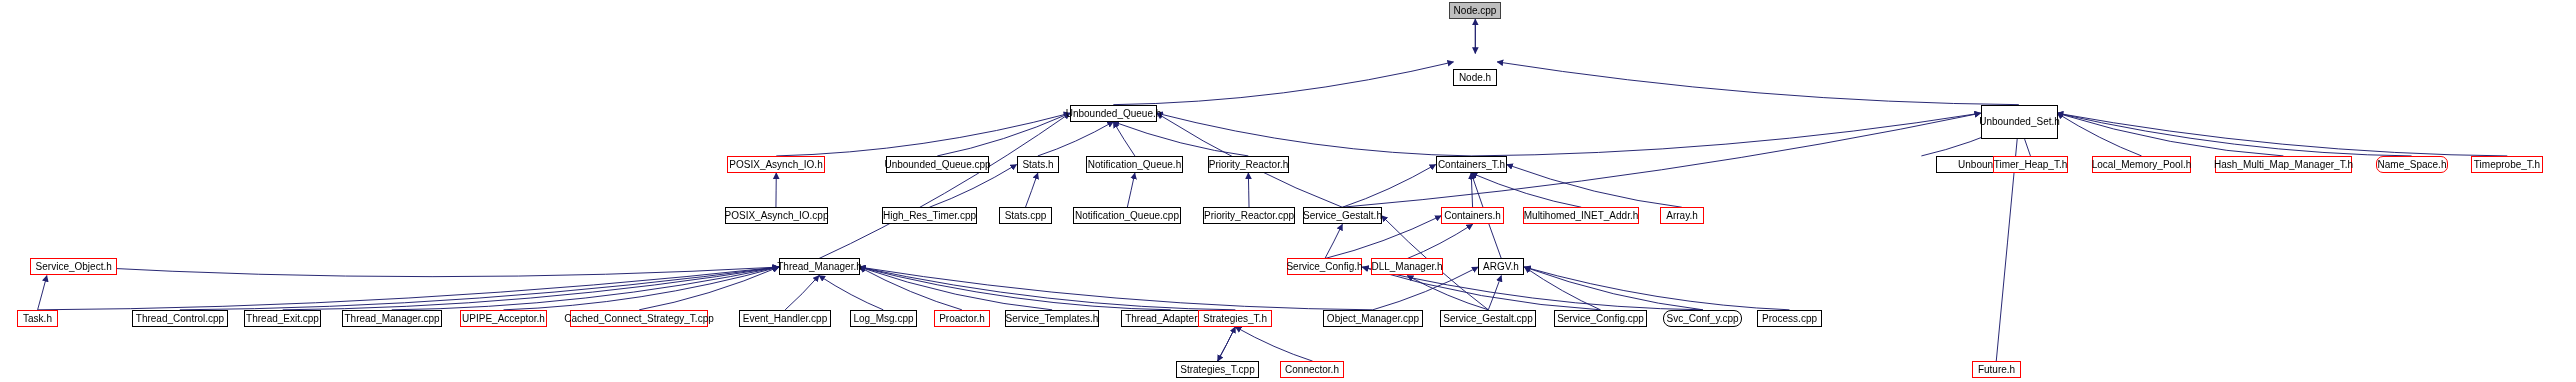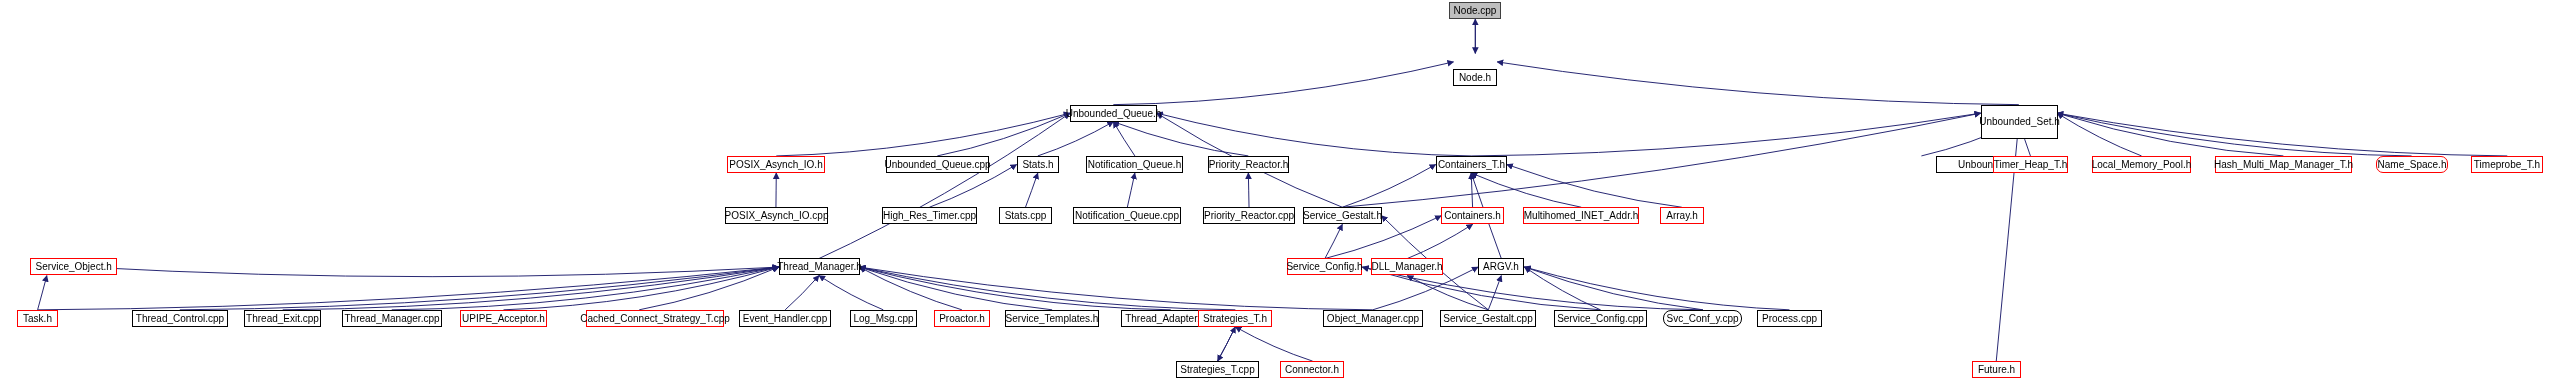--- a/index.html
+++ b/index.html
@@ -141,21 +141,21 @@
     <div class="node red" style="left: 8.2px; top: 258px; width: 87px; height: 17px; margin-left: 22px;">Service_Object.h</div>
     <div class="node" style="left: 779px; top: 258px; width: 81px; height: 17px;">Thread_Manager.h</div>
     <div class="node red" style="left: 1287px; top: 258px; width: 75px; height: 17px;">Service_Config.h</div>
     <div class="node red" style="left: 1371px; top: 258px; width: 72px; height: 17px;">DLL_Manager.h</div>
     <div class="node" style="left: 1478px; top: 258px; width: 46px; height: 17px;">ARGV.h</div>
     <div class="node red" style="left: 17px; top: 310px; width: 41px; height: 17px;">Task.h</div>
     <div class="node" style="left: 132px; top: 310px; width: 96px; height: 17px;">Thread_Control.cpp</div>
     <div class="node" style="left: 244px; top: 310px; width: 77px; height: 17px;">Thread_Exit.cpp</div>
     <div class="node" style="left: 342px; top: 310px; width: 100px; height: 17px;">Thread_Manager.cpp</div>
     <div class="node red" style="left: 460px; top: 310px; width: 87px; height: 17px;">UPIPE_Acceptor.h</div>
-    <div class="node red" style="left: 586px; top: 310px; width: 138px; height: 17px;">Cached_Connect_Strategy_T.cpp</div>
+    <div class="node red" style="left: 570px; top: 310px; width: 138px; height: 17px;">Cached_Connect_Strategy_T.cpp</div>
     <div class="node" style="left: 739px; top: 310px; width: 92px; height: 17px;">Event_Handler.cpp</div>
     <div class="node" style="left: 850px; top: 310px; width: 67px; height: 17px;">Log_Msg.cpp</div>
     <div class="node red" style="left: 934px; top: 310px; width: 56px; height: 17px;">Proactor.h</div>
     <div class="node" style="left: 1005px; top: 310px; width: 94px; height: 17px;">Service_Templates.h</div>
     <div class="node" style="left: 1121px; top: 310px; width: 99px; height: 17px;">Thread_Adapter.cpp</div>
     <div class="node red" style="left: 1198px; top: 310px; width: 74px; height: 17px;">Strategies_T.h</div>
     <div class="node" style="left: 1323px; top: 310px; width: 100px; height: 17px;">Object_Manager.cpp</div>
     <div class="node" style="left: 1440px; top: 310px; width: 96px; height: 17px;">Service_Gestalt.cpp</div>
     <div class="node" style="left: 1554px; top: 310px; width: 93px; height: 17px;">Service_Config.cpp</div>
     <div class="node" style="left: 1663px; top: 310px; width: 79px; height: 17px; border-radius: 8px;">Svc_Conf_y.cpp</div>

